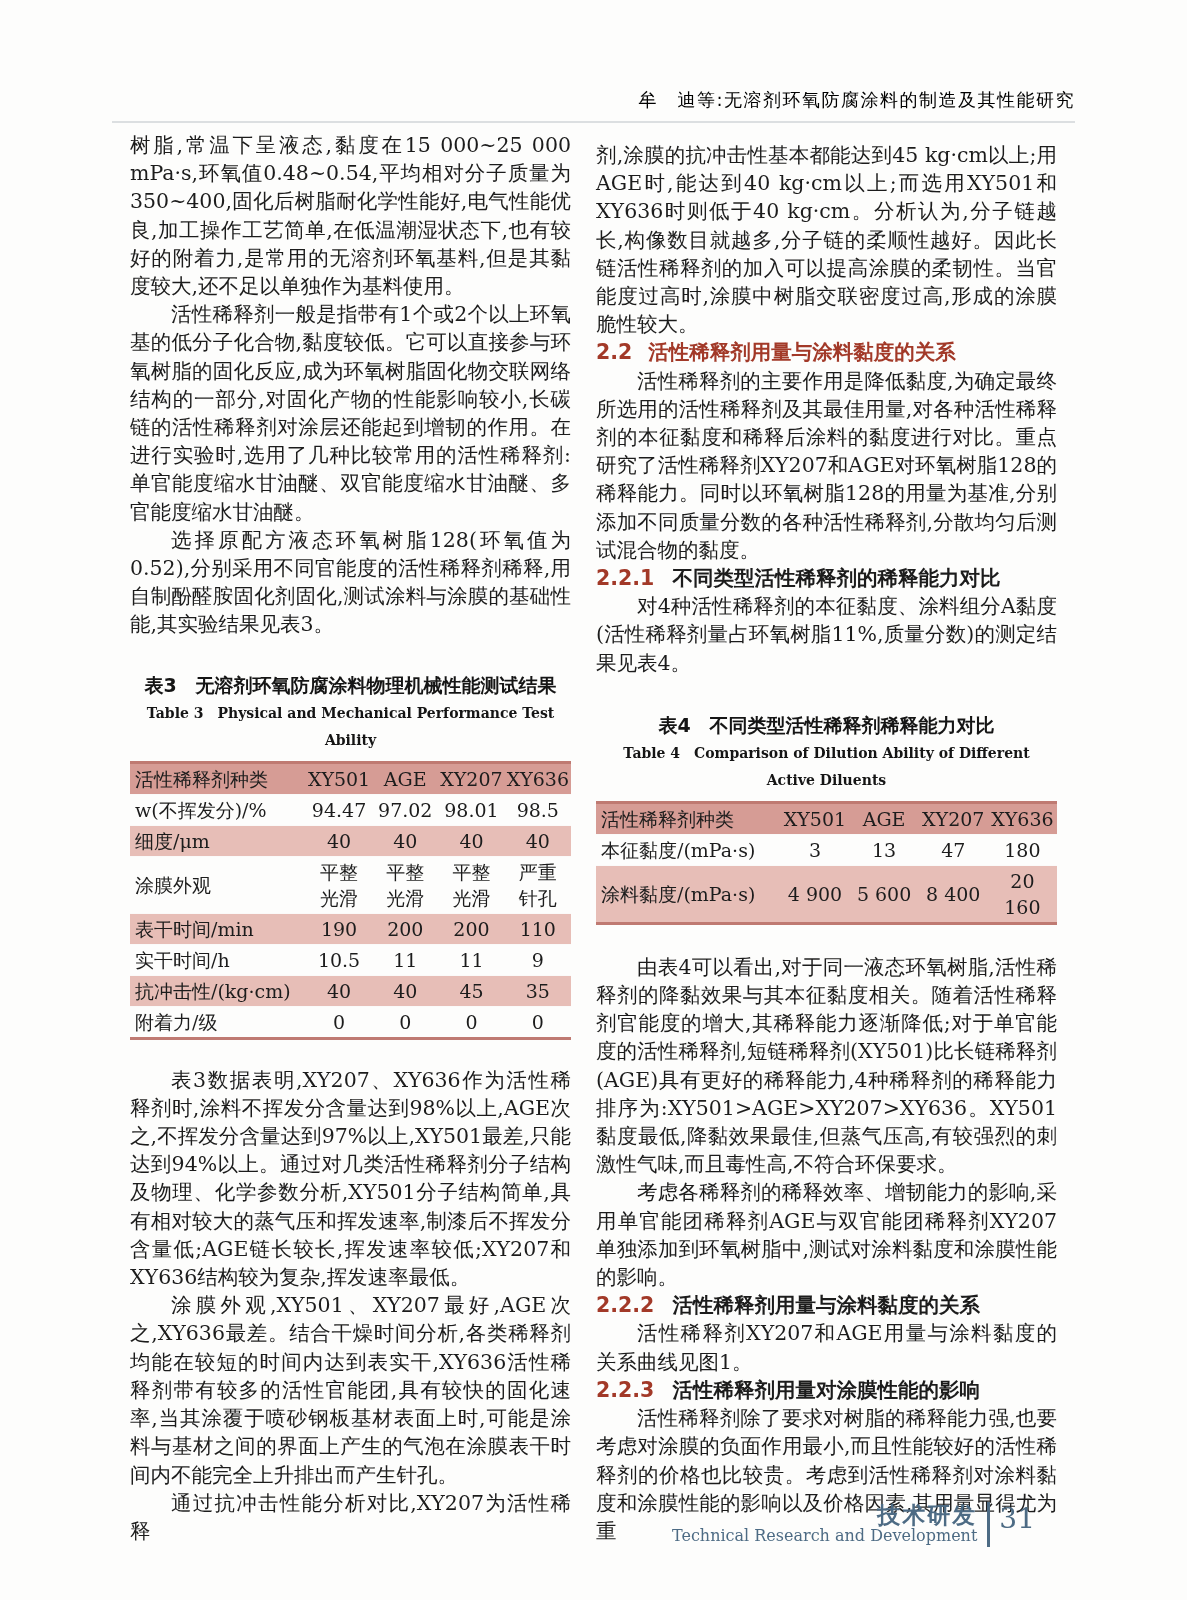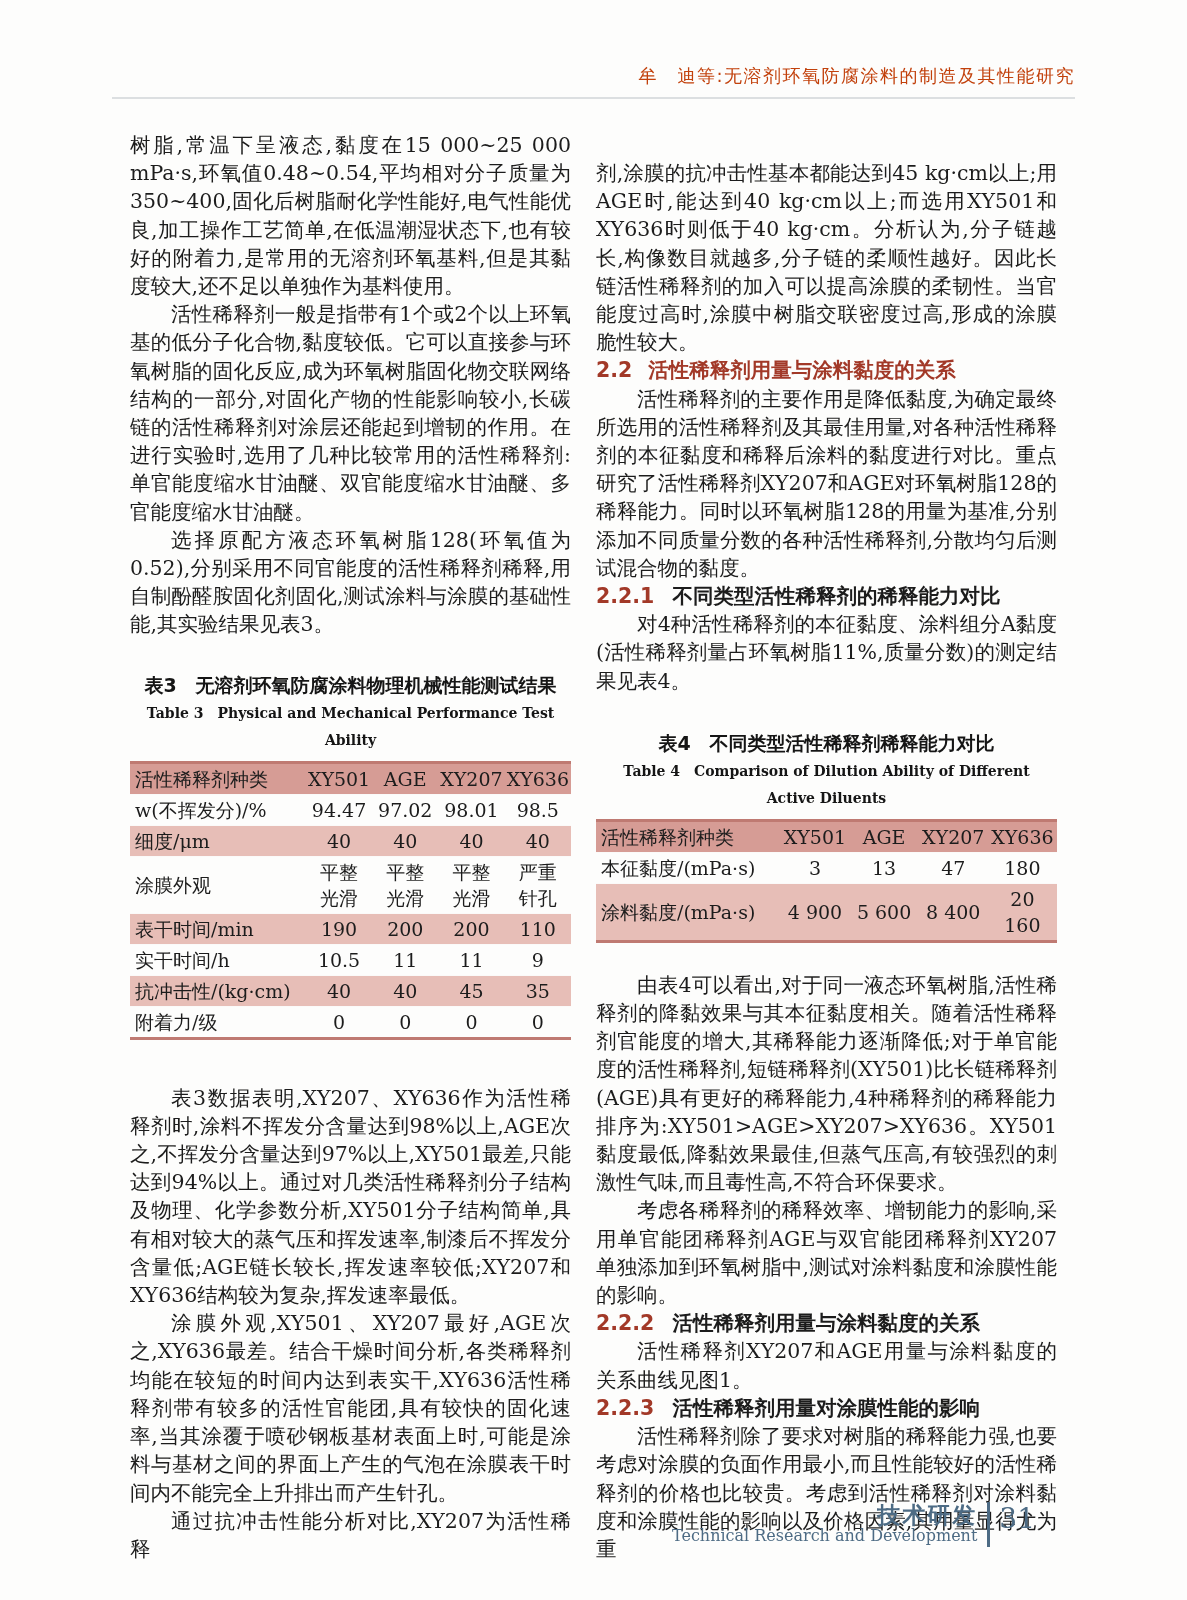--- a/index.html
+++ b/index.html
@@ -5,37 +5,37 @@
   * { margin:0; padding:0; box-sizing:border-box; }
   html,body { background:#e8e8e8; }
   body { font-family:"DejaVu Serif","Liberation Serif",serif; }
   .page {
     position:relative; width:1187px; height:1600px;
     background:#fdfdfc; color:#1c1c1c; overflow:hidden; margin:0 auto;
   }
   
   .running-header { position:absolute; top:0; left:112px; width:963px; }
   .running-title {
-    padding-top:64px; text-align:right;
+    padding-top:88px; text-align:right;
     font-family:"DejaVu Sans","Liberation Sans",sans-serif;
-    font-size:18px; color:#c2410c; letter-spacing:1.5px;
+    font-size:18px; color:#000000; letter-spacing:1.5px;
   }
   .header-rule { border-bottom:2px solid #dcdfe1; margin-top:9px; }
 
   
   .columns { position:absolute; top:131px; left:130px; display:flex; gap:25px;align-items:flex-end; }
   .col-left  { width:441px; }
   .col-right { width:461px; }
 
   .par {
     font-size:20.5px; line-height:28.2px; text-align:justify;
     text-indent:2em; color:#1c1c1c;
   }
   .par.cont { text-indent:0; }
-  .mt-after-t3 { margin-top:44px; }
+  .mt-after-t3 { margin-top:26px; }
   .mt-after-t4 { margin-top:28px; }
 
   
   .tbl-caption { text-align:center; font-weight:bold; }
   .cap3 { margin-top:32px; }
   .cap4 { margin-top:34px; }
   .tbl-caption .cn { font-family:"DejaVu Sans","Liberation Sans",sans-serif; font-size:19px; line-height:29px; color:#151515; }
   .tbl-caption .en { font-family:"DejaVu Serif","Liberation Serif",serif; font-size:14px; line-height:27px; color:#151515; }
 
   

